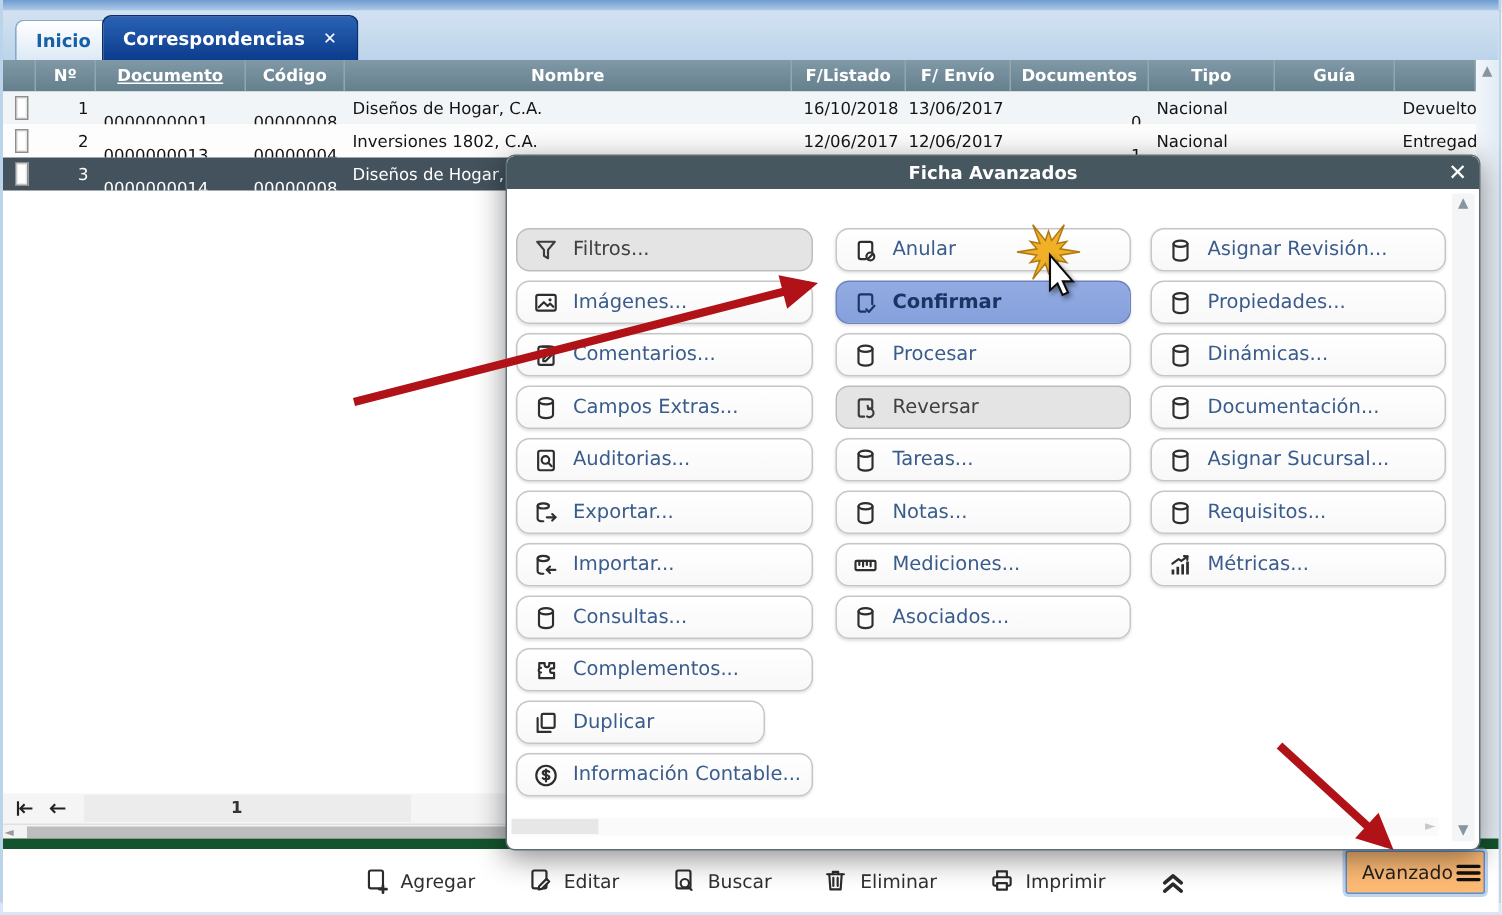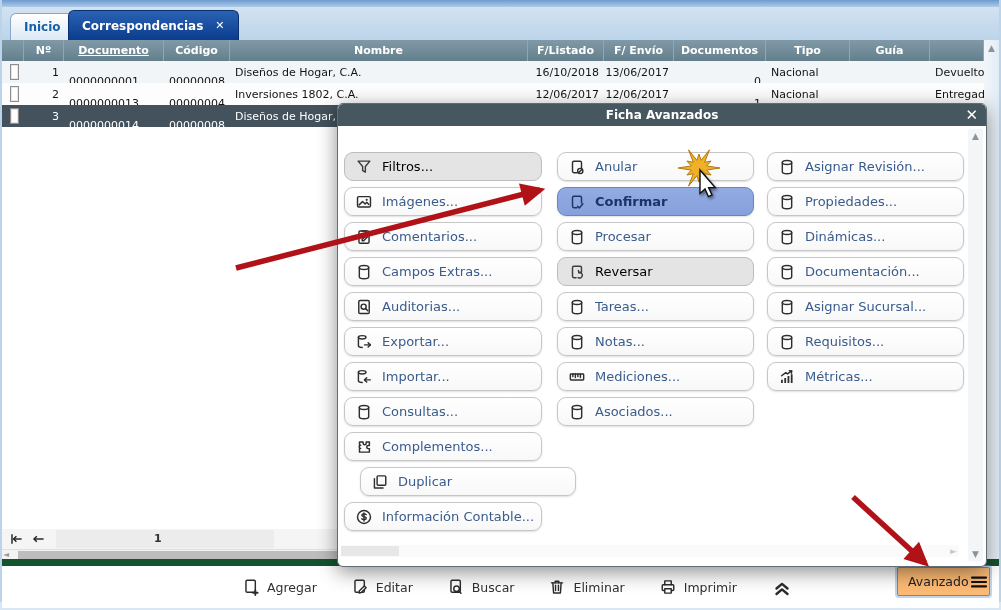--- a/index.html
+++ b/index.html
@@ -49,21 +49,21 @@
   .tb-btn{display:flex;align-items:center;gap:7px;font-size:12.5px;color:#303030;cursor:pointer;}
   .tb-btn svg{color:#2b2b2b;}
   #advanced-button{position:absolute;left:897px;top:567px;width:93px;height:29px;background:#fdba74;border:1px solid #5c8fd0;box-shadow:0 0 0 2px rgba(130,170,220,.5);border-radius:2px;display:flex;align-items:center;justify-content:space-between;padding:0 6px 0 10px;box-sizing:border-box;font-size:12.5px;color:#222;cursor:pointer;}
   
   #modal{left:337px;top:103px;width:648px;height:462px;background:#ffffff;border:1px solid #5f6e76;border-radius:6px;box-shadow:0 5px 20px rgba(0,0,0,.45);overflow:hidden;}
   #modal-title{height:22px;background:#46575f;color:#fff;font-size:12px;font-weight:bold;display:flex;align-items:center;justify-content:center;position:relative;border-radius:5px 5px 0 0;}
   #modal-close{position:absolute;right:8px;top:0;bottom:0;display:flex;align-items:center;font-size:15px;font-weight:normal;cursor:pointer;}
   #modal-body{position:relative;height:440px;}
   .mbtn{position:absolute;display:flex;align-items:center;gap:9px;padding:0 10px;box-sizing:border-box;height:29px;border:1px solid #c6c6c6;border-radius:9px;background:linear-gradient(#ffffff,#f8f8f8);box-shadow:0 1px 2px rgba(0,0,0,.13);font-size:13px;color:#3a5c8c;cursor:pointer;white-space:nowrap;overflow:hidden;}
   .mbtn .micon{width:18px;height:18px;flex:0 0 18px;color:#2e2e2e;display:flex;align-items:center;justify-content:center;}
-  .mbtn.disabled{background:#e4e4e4;border-color:#bdbdbd;box-shadow:none;color:#000000;}
+  .mbtn.disabled{background:#e4e4e4;border-color:#bdbdbd;box-shadow:none;color:#404040;}
   .mbtn.disabled .micon{color:#3c3c3c;}
   .mbtn.highlight{background:linear-gradient(#93abe2,#85a0dc);border-color:#6d83bf;color:#1c3464;font-weight:bold;}
   .mbtn.highlight .micon{color:#1c3464;}
   #modal-vscroll{position:absolute;right:3px;top:3px;width:15px;height:432px;background:#f3f5f7;border-radius:2px;}
   #modal-hscroll{position:absolute;left:3px;bottom:9px;width:618px;height:12px;background:#fafafa;}
   #modal-hthumb{position:absolute;left:0;top:1px;width:58px;height:10px;background:#e7e7e7;}
   #modal-hright{position:absolute;right:2px;top:1px;color:#c9c9c9;font-size:9px;cursor:pointer;}
   
   #overlay{left:0;top:0;width:1001px;height:610px;pointer-events:none;z-index:50;}
   svg{display:block;}
@@ -420,21 +420,21 @@
         <span>Consultas...</span>
       </div>
       <div class="mbtn" style="left: 6px; top: 306px; width: 198px;">
         <span class="micon">
           <svg width="18" height="18" viewBox="0 0 20 20" fill="none" stroke="currentColor" stroke-width="1.6" stroke-linecap="round" stroke-linejoin="round">
             <path d="M5 4.5h4v1.3a1.7 1.7 0 0 0 3.4 0V4.5H16v3.9h-1.3a1.7 1.7 0 0 0 0 3.4H16v3.9H5v-4.2h1.3a1.7 1.7 0 0 1 0-3.4H5Z"></path>
           </svg>
         </span>
         <span>Complementos...</span>
       </div>
-      <div class="mbtn" style="left: 6px; top: 341px; width: 216px; margin-left: 16px;">
+      <div class="mbtn" style="left: 6px; top: 341px; width: 166px;">
         <span class="micon">
           <svg width="18" height="18" viewBox="0 0 20 20" fill="none" stroke="currentColor" stroke-width="1.6" stroke-linecap="round" stroke-linejoin="round">
             <rect x="6.8" y="3.2" width="9.6" height="10.4" rx="1"></rect>
             <path d="M13.4 16.6H3.8V6.4"></path>
           </svg>
         </span>
         <span>Duplicar</span>
       </div>
       <div class="mbtn" style="left: 6px; top: 376px; width: 198px;">
         <span class="micon">

